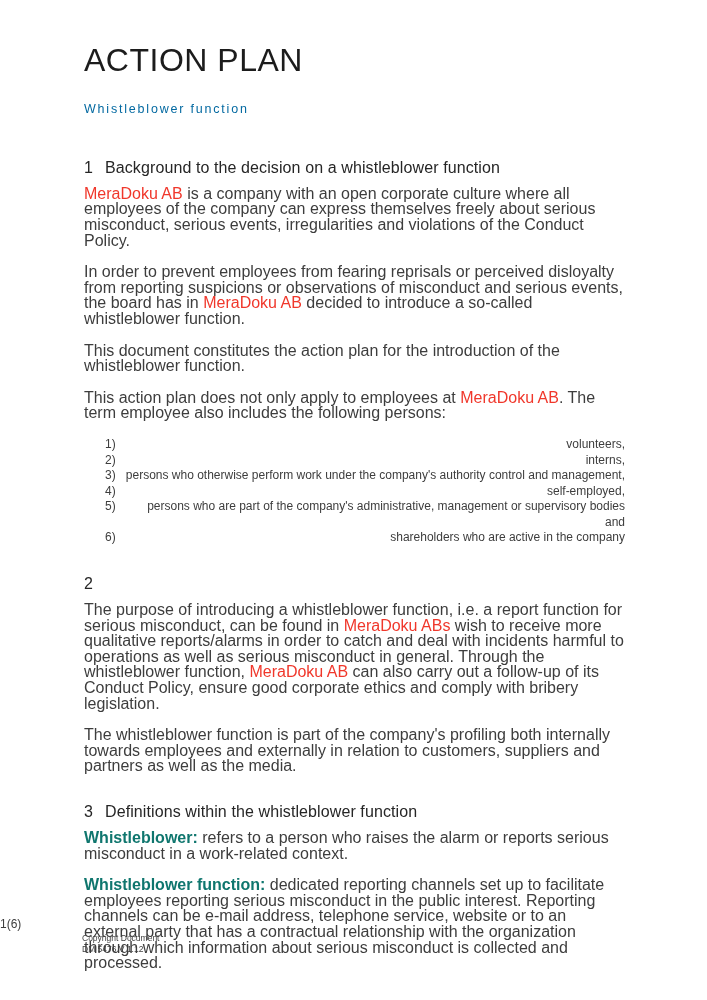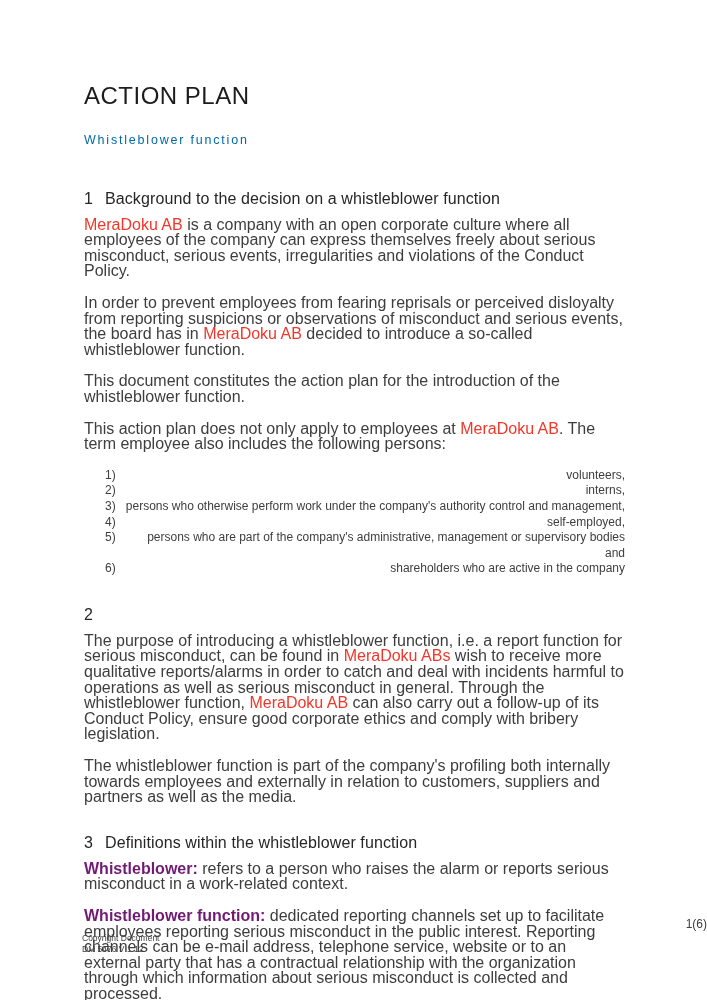--- a/index.html
+++ b/index.html
@@ -6,47 +6,47 @@
   .page{
     position:relative;
     width:707px;height:1000px;
     background:#ffffff;
     font-family:"Liberation Sans","DejaVu Sans",sans-serif;
     color:#3d3d3d;
     overflow:hidden;
   }
   .content{position:absolute;left:84px;top:0;width:541px;}
   .title{
-    margin:0;padding-top:82px;
-    font-size:24px;font-weight:400;color:#1c1c1c;letter-spacing:.5px;line-height:1.15;
+    margin:0;padding-top:42px;
+    font-size:32px;font-weight:400;color:#1c1c1c;letter-spacing:.5px;line-height:1.15;
   }
   .subtitle{
     margin:23px 0 42px;
     font-size:12.5px;letter-spacing:1.8px;color:#0369a1;
   }
   h2.heading{
     display:flex;align-items:baseline;
     margin:28px 0 8px;
     font-size:16px;font-weight:400;color:#262626;line-height:20px;letter-spacing:.1px;
   }
   .h-num{width:21px;flex:none;}
   p.para{margin:0 0 16px;font-size:16px;line-height:15.6px;}
   .red{color:#f0372b;}
-  .bold{font-weight:700;color:#701a75;}
+  .bold{font-weight:700;color:#0f766e;}
   ul.list{margin:3px 0 16px;padding:0;list-style:none;}
   ul.list li{
     display:flex;align-items:baseline;
     padding-left:21px;
     font-size:12px;line-height:15.6px;
   }
   .li-num{width:19px;flex:none;}
   .li-text{flex:1;text-align:right;}
   .page-number{
     position:absolute;top:917px;left:0;width:707px;
-    text-align:right;font-size:12px;color:#3d3d3d;
+    text-align:left;font-size:12px;color:#3d3d3d;
   }
   .footer{
     position:absolute;top:933px;left:82px;
     font-size:8.5px;line-height:10.5px;color:#414141;
   }
 </style>
 </head>
 <body>
 
 <div class="page">

